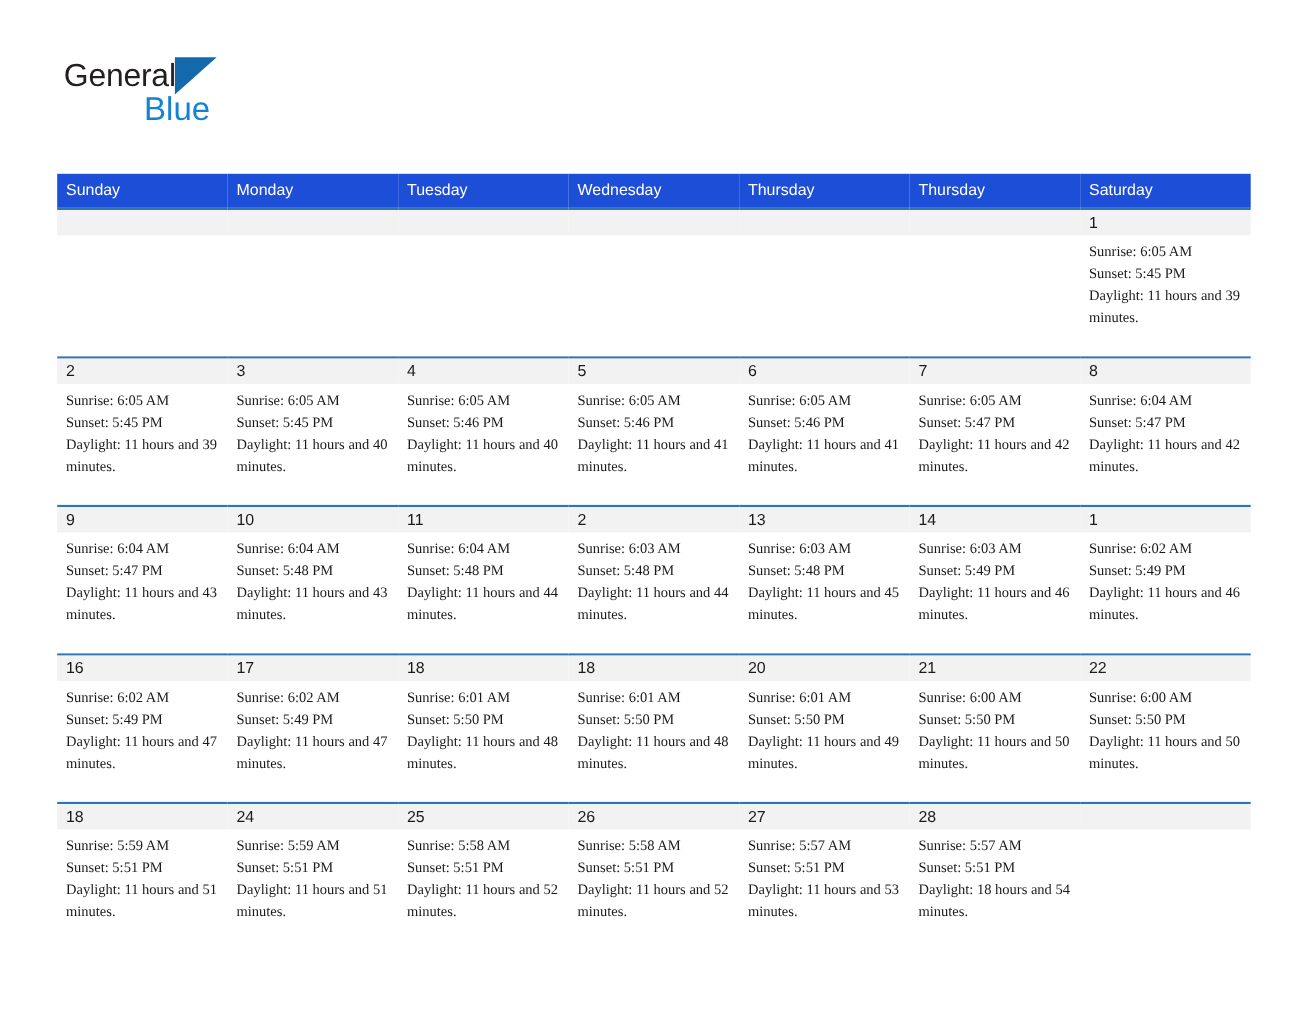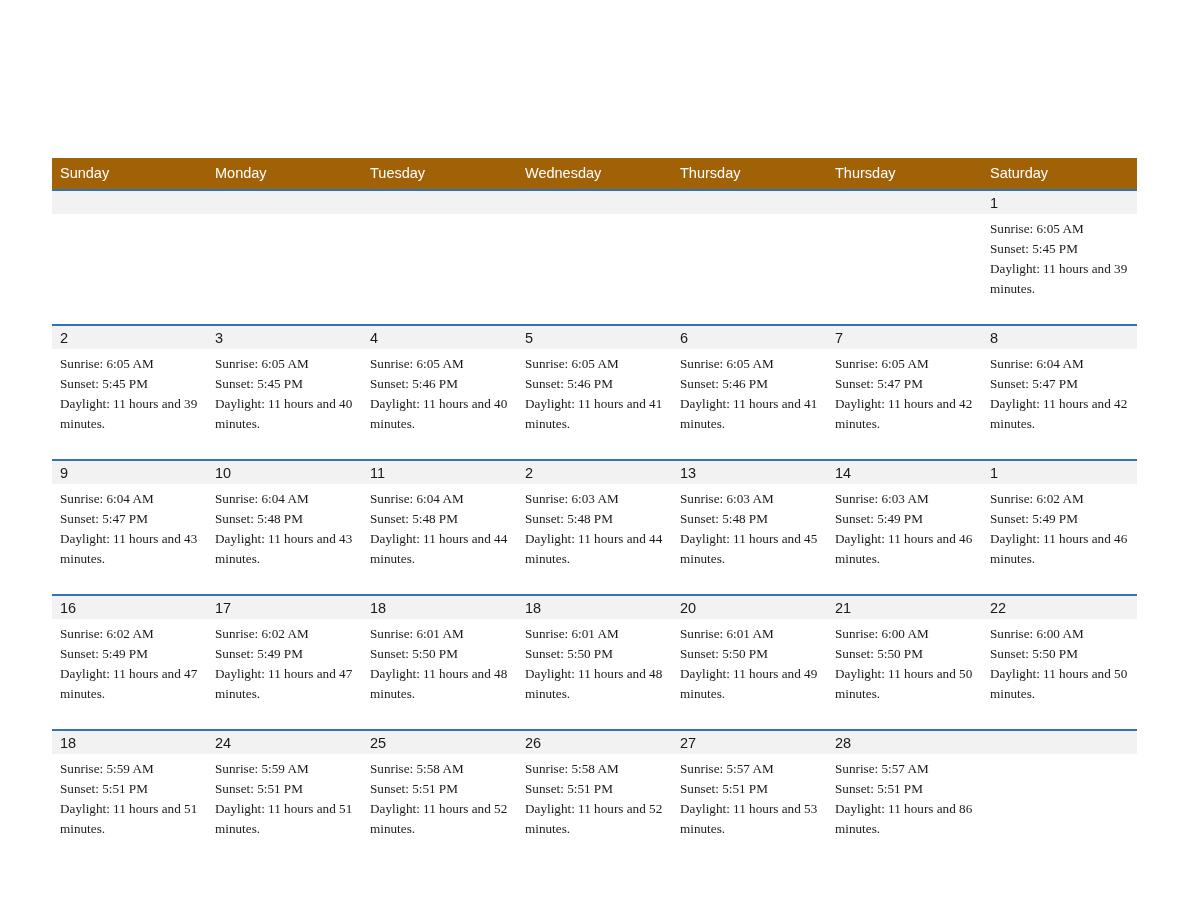--- a/index.html
+++ b/index.html
@@ -77,21 +77,21 @@
   
   .calendar {
     position: absolute;
     left: 52px;
     top: 158px;
     width: 1085px;
     border-collapse: collapse;
     table-layout: fixed;
   }
   .calendar th {
-    background: #a16207;
+    background: #1d4ed8;
     color: #ffffff;
     font-size: 14.5px;
     font-weight: normal;
     text-align: left;
     padding: 7px 0 8px 8px;
     height: 30px;
     border: none;
   }
   .calendar td {
     width: 155px;
@@ -128,20 +128,24 @@
   .info div { white-space: nowrap; }
   .info .dl { white-space: normal; }
   tr.week-row td:first-child .daycell { }
 </style>
 </head>
 <body>
 
 <div class="page">
 
   <div class="header">
+    <div class="logo">
+      <span class="logo-general">General</span><span class="logo-tri"></span>
+      <span class="logo-blue">Blue</span>
+    </div>
   </div>
 
   <table class="calendar">
     <thead>
       <tr>
         <th>Sunday</th>
         <th>Monday</th>
         <th>Tuesday</th>
         <th>Wednesday</th>
         <th>Thursday</th>
@@ -458,21 +462,21 @@
                 <div class="dl">Daylight: 11 hours and 53 minutes.</div>
               </div>
             </div>
           </td>
           <td>
             <div class="daycell">
               <div class="daynum-band">28</div>
               <div class="info">
                 <div>Sunrise: 5:57 AM</div>
                 <div>Sunset: 5:51 PM</div>
-                <div class="dl">Daylight: 11 hours and 86 minutes.</div>
+                <div class="dl">Daylight: 18 hours and 54 minutes.</div>
               </div>
             </div>
           </td>
           <td>
             <div class="daycell blank">
               <div class="daynum-band"></div>
             </div>
           </td>
         </tr>
       </tbody>

